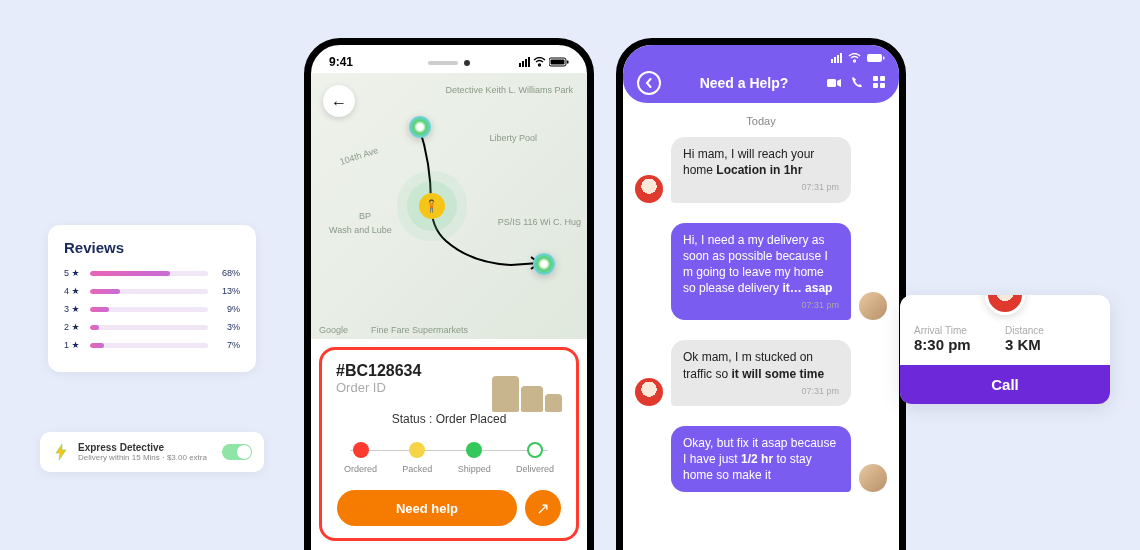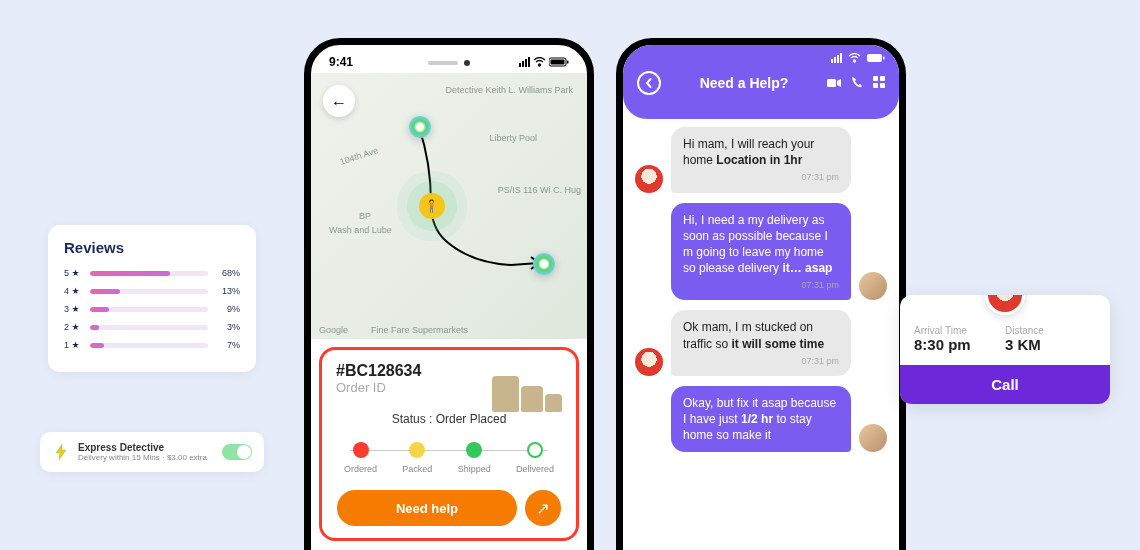--- a/index.html
+++ b/index.html
@@ -57,27 +57,27 @@
 .progress-line { position: absolute; top: 8px; left: 14px; right: 14px; height: 1px; background: #ccc; z-index: 0; }
 .step { display: flex; flex-direction: column; align-items: center; z-index: 1; }
 .step-dot { width: 16px; height: 16px; border-radius: 50%; }
 .step-label { font-size: 9px; color: #888; margin-top: 6px; }
 .actions-row { display: flex; gap: 8px; margin-top: 16px; justify-content: center; }
 .need-help-btn { flex: 1; max-width: 180px; background: #f57c00; color: #fff; border: none; border-radius: 20px; padding: 9px; font-size: 13px; font-weight: 600; cursor: pointer; }
 .share-btn { width: 36px; height: 36px; background: #f57c00; border-radius: 50%; display: flex; align-items: center; justify-content: center; cursor: pointer; color: #fff; }
 
 
 .chat-status { display: flex; justify-content: flex-end; padding: 8px 14px 2px; gap: 6px; color: #fff; font-size: 12px; background: #7b5cf0; }
-.chat-header { background: #7b5cf0; color: #fff; padding: 6px 14px 24px; display: flex; align-items: center; border-radius: 0 0 24px 24px; }
+.chat-header { background: #7b5cf0; color: #fff; padding: 6px 14px 8px; display: flex; align-items: center; border-radius: 0 0 24px 24px; }
 .chat-back { width: 24px; height: 24px; border: 2px solid #fff; border-radius: 50%; display: flex; align-items: center; justify-content: center; cursor: pointer; }
 .chat-title { flex: 1; text-align: center; font-size: 14px; font-weight: 600; }
 .chat-icons { display: flex; gap: 10px; font-size: 13px; }
 .chat-body { padding: 8px 12px; }
 .chat-day { text-align: center; font-size: 11px; color: #888; margin: 4px 0 10px; }
-.msg-row { display: flex; margin-bottom: 10px; align-items: flex-end; }
+.msg-row { display: flex; margin-bottom: 20px; align-items: flex-end; }
 .msg-row.left { justify-content: flex-start; }
 .msg-row.right { justify-content: flex-end; }
 .avatar { width: 28px; height: 28px; border-radius: 50%; flex-shrink: 0; }
 .avatar.driver { background: radial-gradient(circle at 50% 40%, #fce8d8 35%, #e03a2e 35%); }
 .avatar.user { background: linear-gradient(135deg, #e8c8a0, #b8906a); }
 .bubble { max-width: 180px; padding: 9px 12px; border-radius: 14px; font-size: 12px; line-height: 1.35; position: relative; }
 .bubble.gray { background: #e8e8e8; color: #222; margin-left: 8px; border-bottom-left-radius: 4px; }
 .bubble.gray b { font-weight: 700; }
 .bubble.purple { background: #7b5cf0; color: #fff; margin-right: 8px; border-bottom-right-radius: 4px; font-weight: 500; }
 .bubble.purple b { font-weight: 700; }
@@ -177,21 +177,21 @@
           <rect x="18" y="3.5" width="1.5" height="3" rx="0.5" fill="#000"></rect>
         </svg>
     </span>
   </div>
   <div class="map-area">
     <div class="back-btn">
       <span>←</span>
     </div>
     <div class="map-label" style="top:12px;right:14px">Detective Keith L. Williams Park</div>
     <div class="map-label" style="top:60px;right:50px">Liberty Pool</div>
-    <div class="map-label" style="top:112px;right:6px">PS/IS 116 Wi C. Hug</div>
+    <div class="map-label" style="top:144px;right:6px">PS/IS 116 Wi C. Hug</div>
     <div class="map-label" style="top:152px;left:18px">Wash and Lube</div>
     <div class="map-label" style="bottom:4px;left:60px">Fine Fare Supermarkets</div>
     <div class="map-label" style="bottom:4px;left:8px">Google</div>
     <div class="map-label" style="top:78px;left:28px;transform:rotate(-18deg)">104th Ave</div>
     <div class="map-label" style="top:138px;left:48px">BP</div>
     <svg class="route-path" style="left:0;top:0" width="280" height="266">
       <path d="M 108 54 Q 120 90 120 130 Q 120 155 135 168 Q 160 190 200 192 L 228 190" stroke-linecap="round"></path>
       <path d="M 228 190 L 220 184 M 228 190 L 220 196"></path>
     </svg>
     <div class="map-pin pin-gradient" style="left:98px;top:43px"></div>
@@ -265,20 +265,21 @@
           </svg></span>
       <span><svg width="12" height="12" viewBox="0 0 12 12">
             <rect x="0" y="0" width="5" height="5" rx="1" fill="#fff"></rect>
             <rect x="7" y="0" width="5" height="5" rx="1" fill="#fff"></rect>
             <rect x="0" y="7" width="5" height="5" rx="1" fill="#fff"></rect>
             <rect x="7" y="7" width="5" height="5" rx="1" fill="#fff"></rect>
           </svg></span>
     </div>
   </div>
   <div class="chat-body">
+    <div class="chat-day">Today</div>
     <div id="messages">
         <div class="msg-row left">
           <div class="avatar driver"></div>
           <div class="bubble gray">Hi mam, I will reach your home <b>Location in 1hr</b><div class="msg-time">07:31 pm</div></div>
         </div>
         <div class="msg-row right">
           <div class="bubble purple">Hi, I need a my delivery as soon as possible because I m going to leave my home so please delivery <b>it… asap</b><div class="msg-time">07:31 pm</div></div>
           <div class="avatar user"></div>
         </div>
         <div class="msg-row left">

